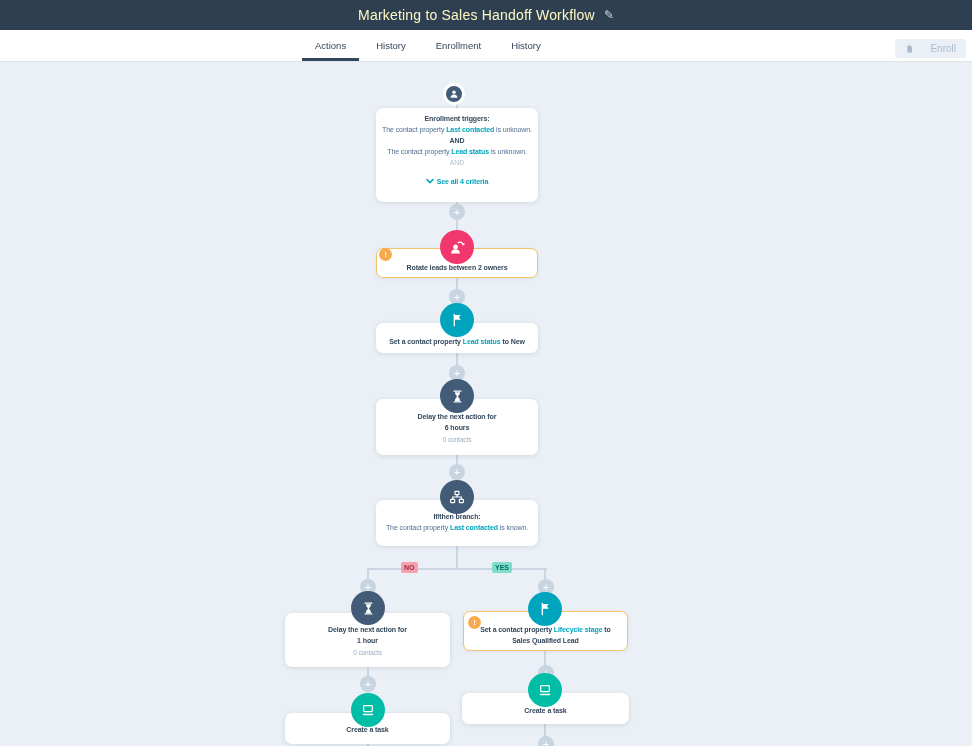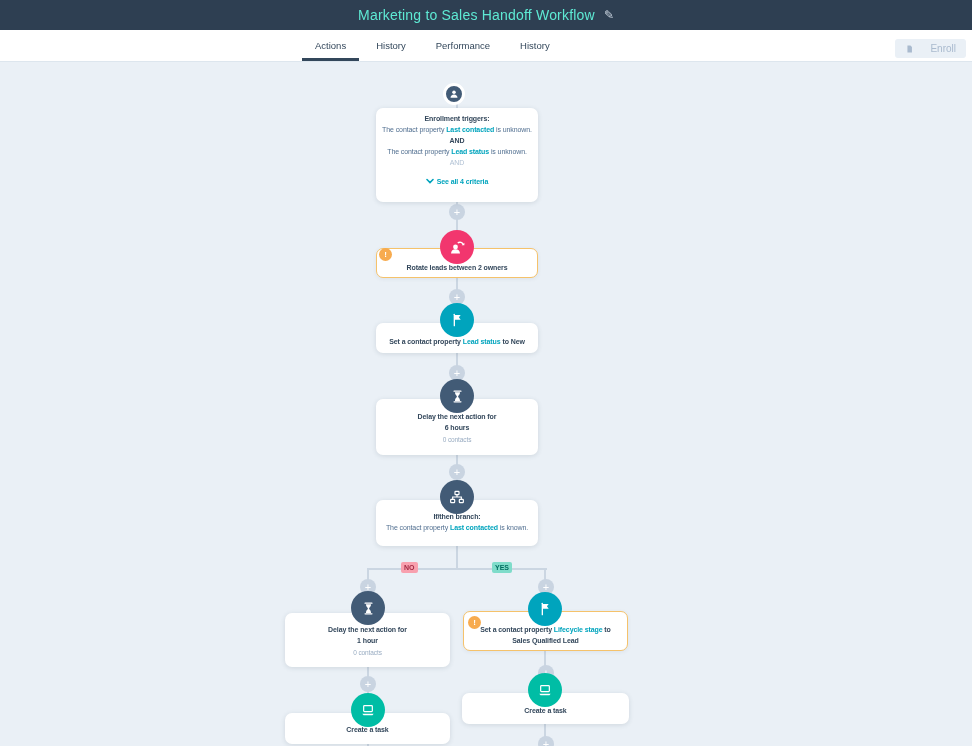--- a/index.html
+++ b/index.html
@@ -1,20 +1,20 @@
 <!DOCTYPE html>
 <html><head>
 <meta charset="utf-8">
 <style>
   * { margin:0; padding:0; box-sizing:border-box; }
   html,body { width:972px; height:746px; overflow:hidden; font-family:"Liberation Sans", sans-serif; background:#eaf0f6; }
 
   
   .titlebar { height:30px; background:#2e3f52; display:flex; align-items:center; justify-content:center; }
-  .titlebar .title { color:#5eead4; font-size:14px; letter-spacing:.2px; }
+  .titlebar .title { color:#fef9c3; font-size:14px; letter-spacing:.2px; }
   .titlebar .pencil { color:#cfd9e4; font-size:12px; margin-left:9px; cursor:pointer; }
 
   
   .tabbar { position:relative; height:32px; background:#ffffff; border-bottom:1px solid #dde6ee; }
   .tabs { position:absolute; left:300px; top:0; height:100%; display:flex;justify-content:flex-end; }
   .tab { position:relative; height:100%; display:flex; align-items:center; padding:0 15px;
          font-size:9.5px; color:#33475b; cursor:pointer; }
   .tab.active::after { content:""; position:absolute; left:2px; right:2px; bottom:0; height:3px; background:#33475b; }
   .enroll-btn { position:absolute; right:6px; top:9px; height:19px; display:flex; align-items:center; gap:16px;
                 background:#eaf0f6; border:none; border-radius:3px; padding:0 10px;
@@ -62,21 +62,21 @@
 
 <header class="titlebar">
   <span class="title">Marketing to Sales Handoff Workflow</span>
   <span class="pencil">✎</span>
 </header>
 
 <nav class="tabbar">
   <div class="tabs">
     <div class="tab active">Actions</div>
     <div class="tab">History</div>
-    <div class="tab">Performance</div>
+    <div class="tab">Enrollment</div>
     <div class="tab">History</div>
   </div>
   <button class="enroll-btn">
     <span>
         <svg width="9" height="10" viewBox="0 0 24 24" fill="#a9bace">
           <path d="M6.5 2.5h8l4 4v15h-12z"></path>
         </svg>
       </span>
     <span>Enroll</span>
   </button>

